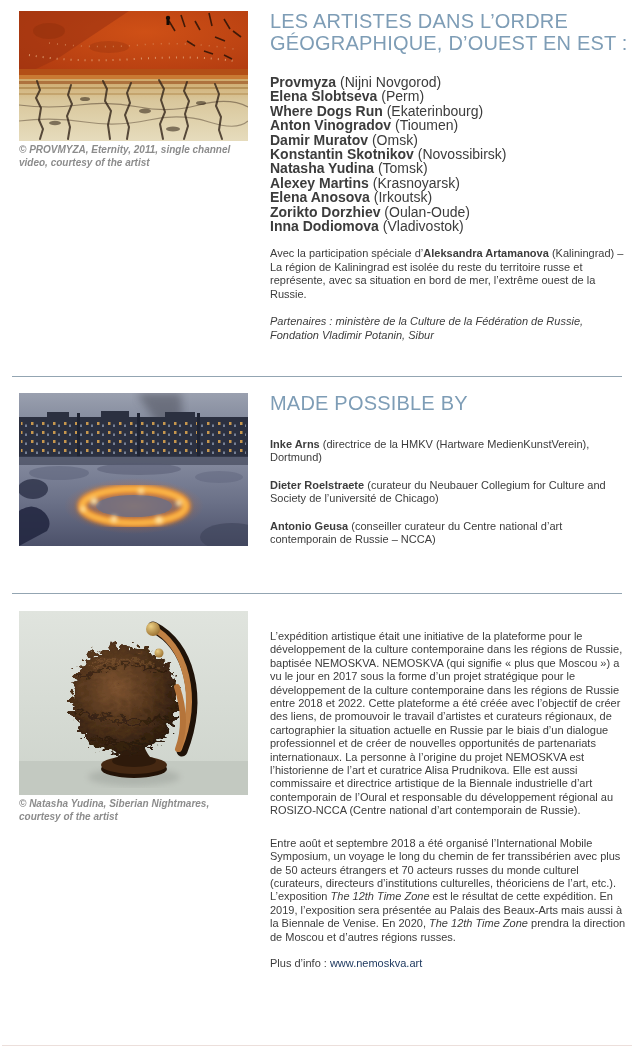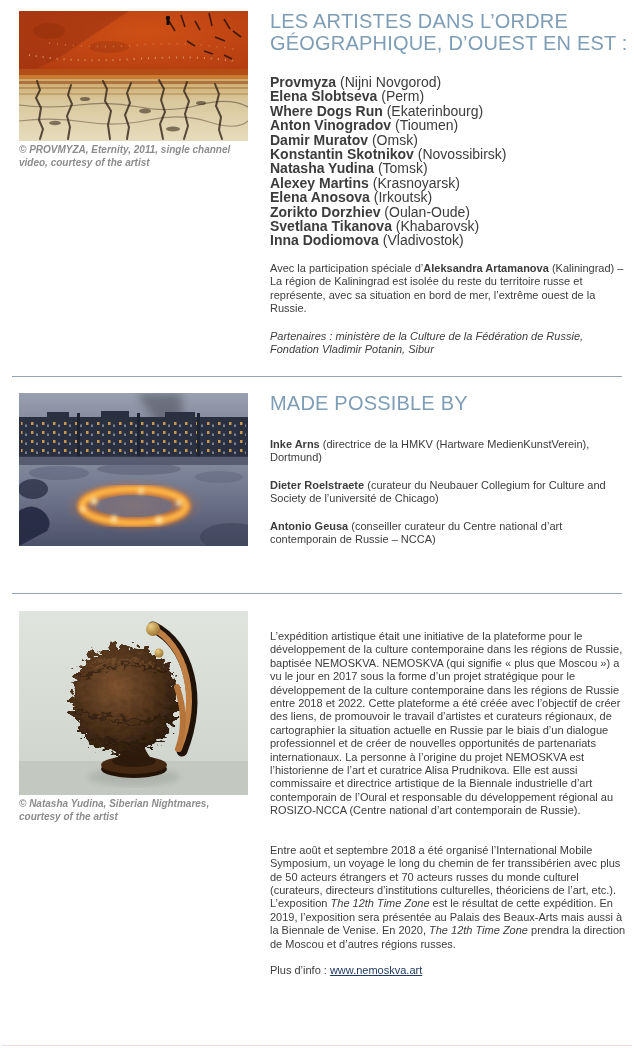--- a/index.html
+++ b/index.html
@@ -19,23 +19,23 @@
         color:var(--heading);letter-spacing:.2px;}
   .body-txt{font-size:11px;line-height:13.4px;margin:0;}
   .artist-list{margin-top:21px;}
   .artist-row{font-size:14px;line-height:14.4px;}
   .artist-row b{font-weight:700;}
   .special{margin-top:14px;}
   .credits{margin-top:14px;font-style:italic;}
   .people{margin-top:24px;}
   .person{margin:0 18px 14px 0;}
   .para{margin-top:20px;}
-  .para2{margin-top:26px;}
+  .para2{margin-top:19px;}
   .moreinfo{margin-top:13px;}
-  a.link{color:var(--link);text-decoration:underline;cursor:pointer;}
+  a.link{color:var(--link);cursor:pointer;}
   .divider{position:absolute;left:12px;width:610px;height:1px;
            background:var(--divider);}
   .divider-faint{position:absolute;left:2px;width:630px;height:1px;
            background:#ecdfdb;}
 </style>
 </head>
 <body>
 
 <section class="sec" style="top:10px;">
   <figure class="fig">
@@ -108,21 +108,20 @@
         <div class="artist-row"><b>Konstantin Skotnikov</b> <span>(Novossibirsk)</span></div>
 
         <div class="artist-row"><b>Natasha Yudina</b> <span>(Tomsk)</span></div>
 
         <div class="artist-row"><b>Alexey Martins</b> <span>(Krasnoyarsk)</span></div>
 
         <div class="artist-row"><b>Elena Anosova</b> <span>(Irkoutsk)</span></div>
 
         <div class="artist-row"><b>Zorikto Dorzhiev</b> <span>(Oulan-Oude)</span></div>
 
-        <div class="artist-row"><b>Svetlana Tikanova</b> <span>(Khabarovsk)</span></div>
 
         <div class="artist-row"><b>Inna Dodiomova</b> <span>(Vladivostok)</span></div>
       </div>
 
     <p class="body-txt special"><span>Avec la participation spéciale d’</span><b>Aleksandra Artamanova</b><span> (Kaliningrad) – La région de Kaliningrad est isolée du reste du territoire russe et représente, avec sa situation en bord de mer, l’extrême ouest de la Russie.</span></p>
 
     <div class="body-txt credits">
       <div>Partenaires : ministère de la Culture de la Fédération de Russie, Fondation Vladimir Potanin, Sibur</div>
     </div>
   </div>

